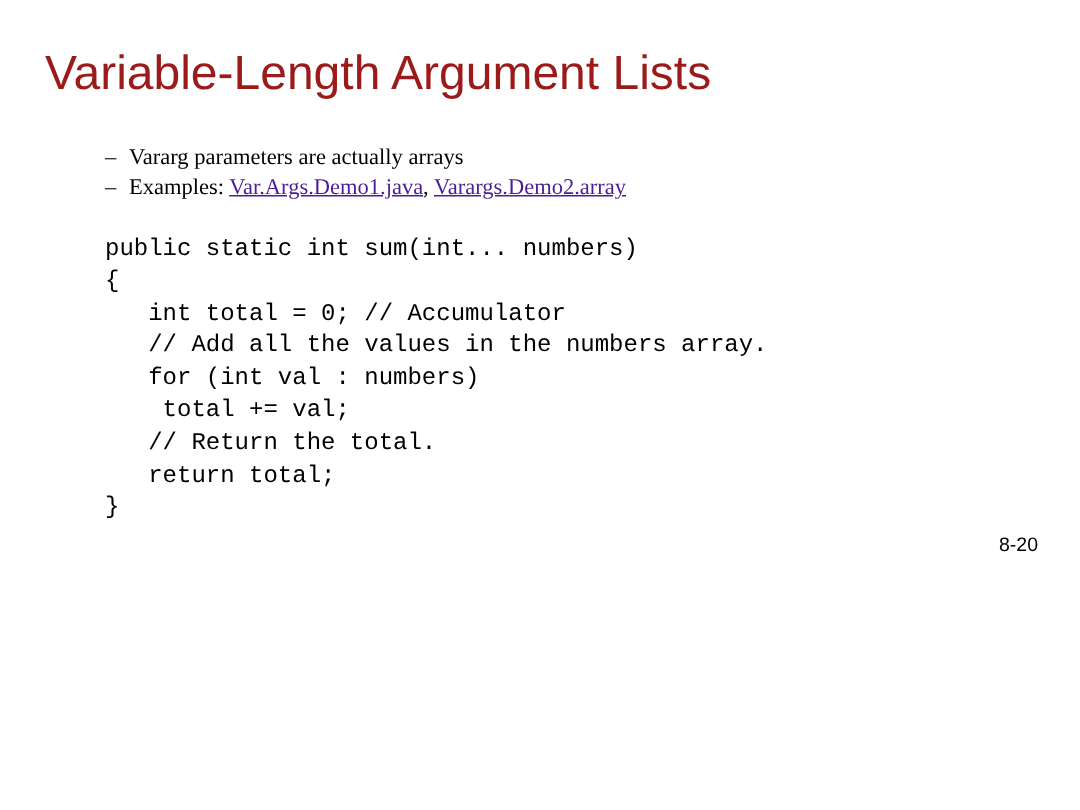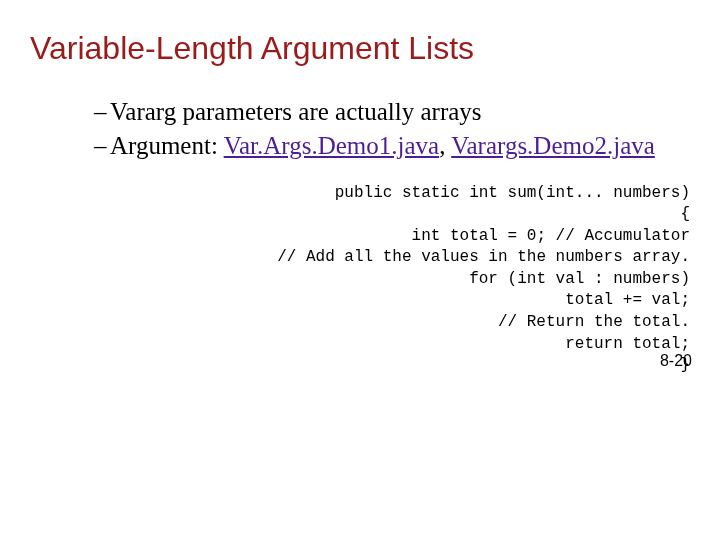--- a/index.html
+++ b/index.html
@@ -28,64 +28,63 @@
   .bullet1 {
     font-size: 26px;
     margin-left: 4px;
     margin-bottom: 10px;
   }
   .bullet1 .dot {
     display: inline-block;
     width: 18px;
   }
   .sub {
-    font-size: 25px;
-    margin-left: 64px;
+    font-size: 15px;
+    margin-left: 40px;
     line-height: 1.35;
   }
   .sub .dash {
     display: inline-block;
     width: 16px;
   }
   .sub a.link {
     color: #4c1d95;
     text-decoration: underline;
   }
   .code {
     font-family: "Courier New", Courier, monospace;
     font-size: 16px;
     line-height: 1.35;
     white-space: pre;
     margin-left: 40px;
     margin-top: 20px;
-    text-align: right;
   }
   .pagenum {
     position: absolute;
     right: 28px;
     bottom: 18px;
     font-family: Arial, Helvetica, sans-serif;
-    font-size: 16px;
+    font-size: 13px;
     color: #000;
   }
 </style>
 </head>
 <body>
 
 <div class="slide">
 
   <div class="title">Variable-Length Argument Lists</div>
 
 
   <div class="sub">
     <span class="dash">–</span><span>Vararg parameters are actually arrays</span>
   </div>
 
   <div class="sub">
-    <span class="dash">–</span><span>Argument: </span><a class="link">Var.Args.Demo1.java</a><span>, </span><a class="link">Varargs.Demo2.java</a>
+    <span class="dash">–</span><span>Examples: </span><a class="link">Var.Args.Demo1.java</a><span>, </span><a class="link">Varargs.Demo2.array</a>
   </div>
 
   <div class="code">public static int sum(int... numbers)
 {
    int total = 0; // Accumulator
    // Add all the values in the numbers array.
    for (int val : numbers)
     total += val;
    // Return the total.
    return total;

